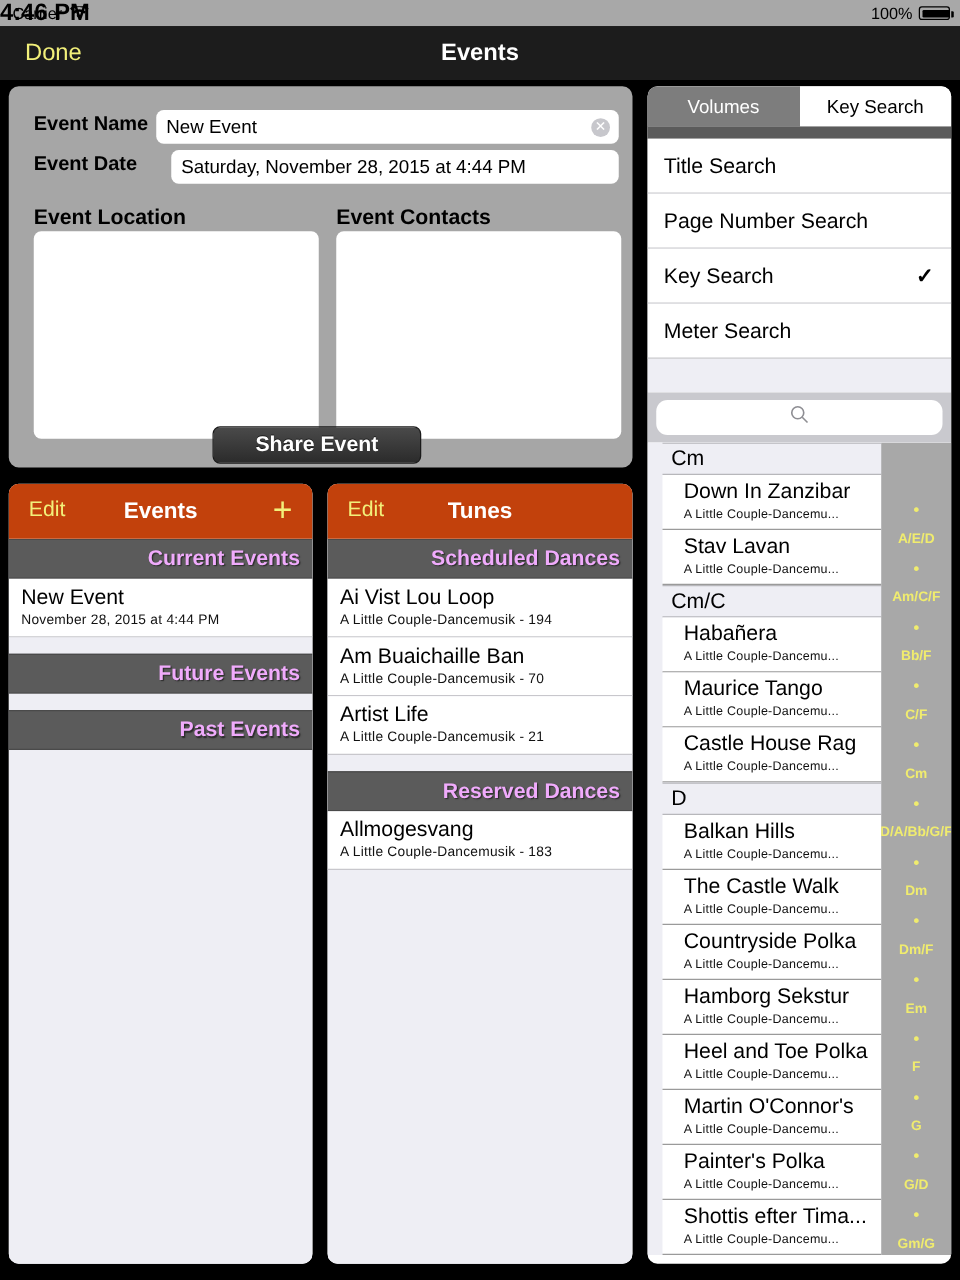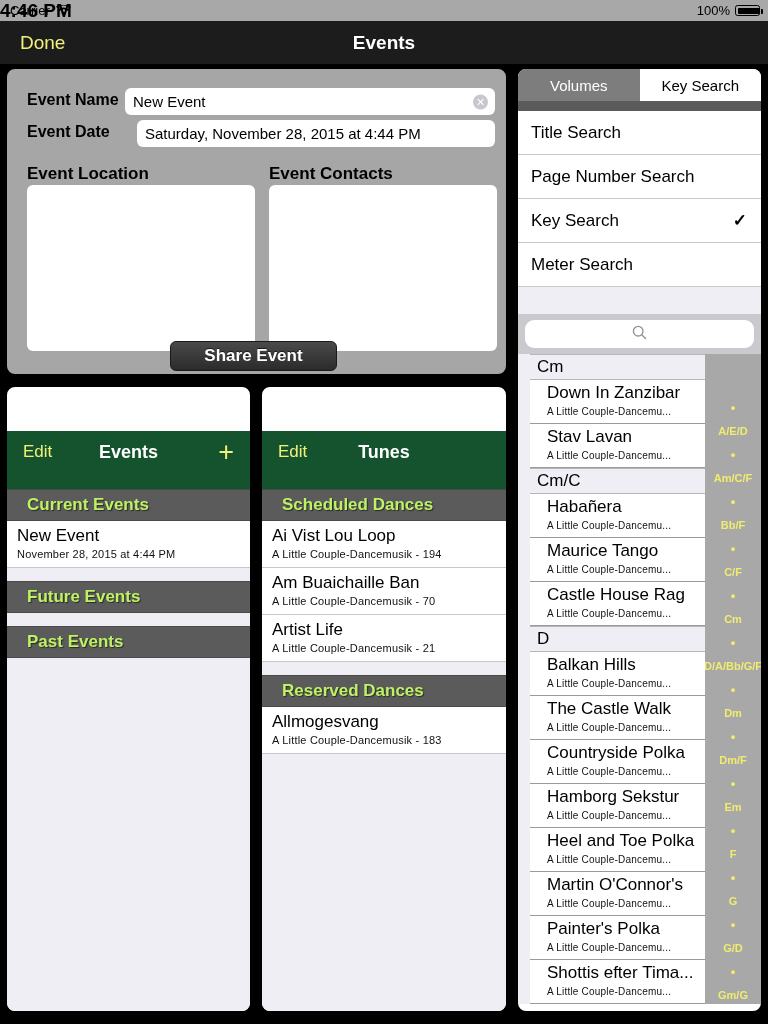--- a/index.html
+++ b/index.html
@@ -64,30 +64,30 @@
   .share-btn {
     position: absolute; left: 170px; top: 341px; width: 167px; height: 30px;
     background: linear-gradient(#4a4a4a, #2b2b2b); border: 1px solid #1a1a1a;
     border-radius: 6px; color: #fff; font-size: 17px; font-weight: bold;
     display: flex; align-items: center; justify-content: center;
     text-shadow: 0 -1px 0 rgba(0,0,0,.6);
   }
 
   
   .list-nav {
-    height: 58px; background: #14532d; position: relative; margin-top: 44px;
+    height: 44px; background: #c2410c; position: relative;
   }
   .list-nav .edit { position: absolute; left: 16px; top: 0; height: 42px; line-height: 42px; color: #f2f07a; font-size: 17px; }
   .list-nav .title { position: absolute; left: 0; width: 100%; top: 0; height: 42px; line-height: 42px; text-align: center; color: #fff; font-size: 18px; font-weight: bold; }
   .list-nav .plus { position: absolute; right: 16px; top: 0; height: 42px; line-height: 42px; color: #f2f07a; font-size: 27px; font-weight: 200; }
   .list-body { background: #eeeef4; height: calc(100% - 42px); overflow: hidden; }
   .sec-header {
-    background: #5b5b5b; color: #bef264; font-size: 17px; font-weight: bold;
-    padding: 5px 20px; text-shadow: 1px 1px 1px rgba(0,0,0,.55);
-    border-top: 1px solid #4a4a4a; border-bottom: 1px solid #4a4a4a;
+    background: #5b5b5b; color: #f0abfc; font-size: 17px; font-weight: bold;
+    padding: 5px 10px; text-shadow: 1px 1px 1px rgba(0,0,0,.55);
+    border-top: 1px solid #4a4a4a; border-bottom: 1px solid #4a4a4a; text-align: right;
   }
   .cell {
     background: #fff; padding: 4px 10px 5px 10px;
     border-bottom: 1px solid #c8c7cc;
   }
   .cell-title { font-size: 17px; color: #000; line-height: 21px; }
   .cell-sub { font-size: 11px; color: #111; line-height: 16px; letter-spacing: .2px; }
   .gap { height: 13px; background: #eeeef4; }
 
   #events-panel { left: 4px; top: 384px; width: 249px; height: 630px; }

